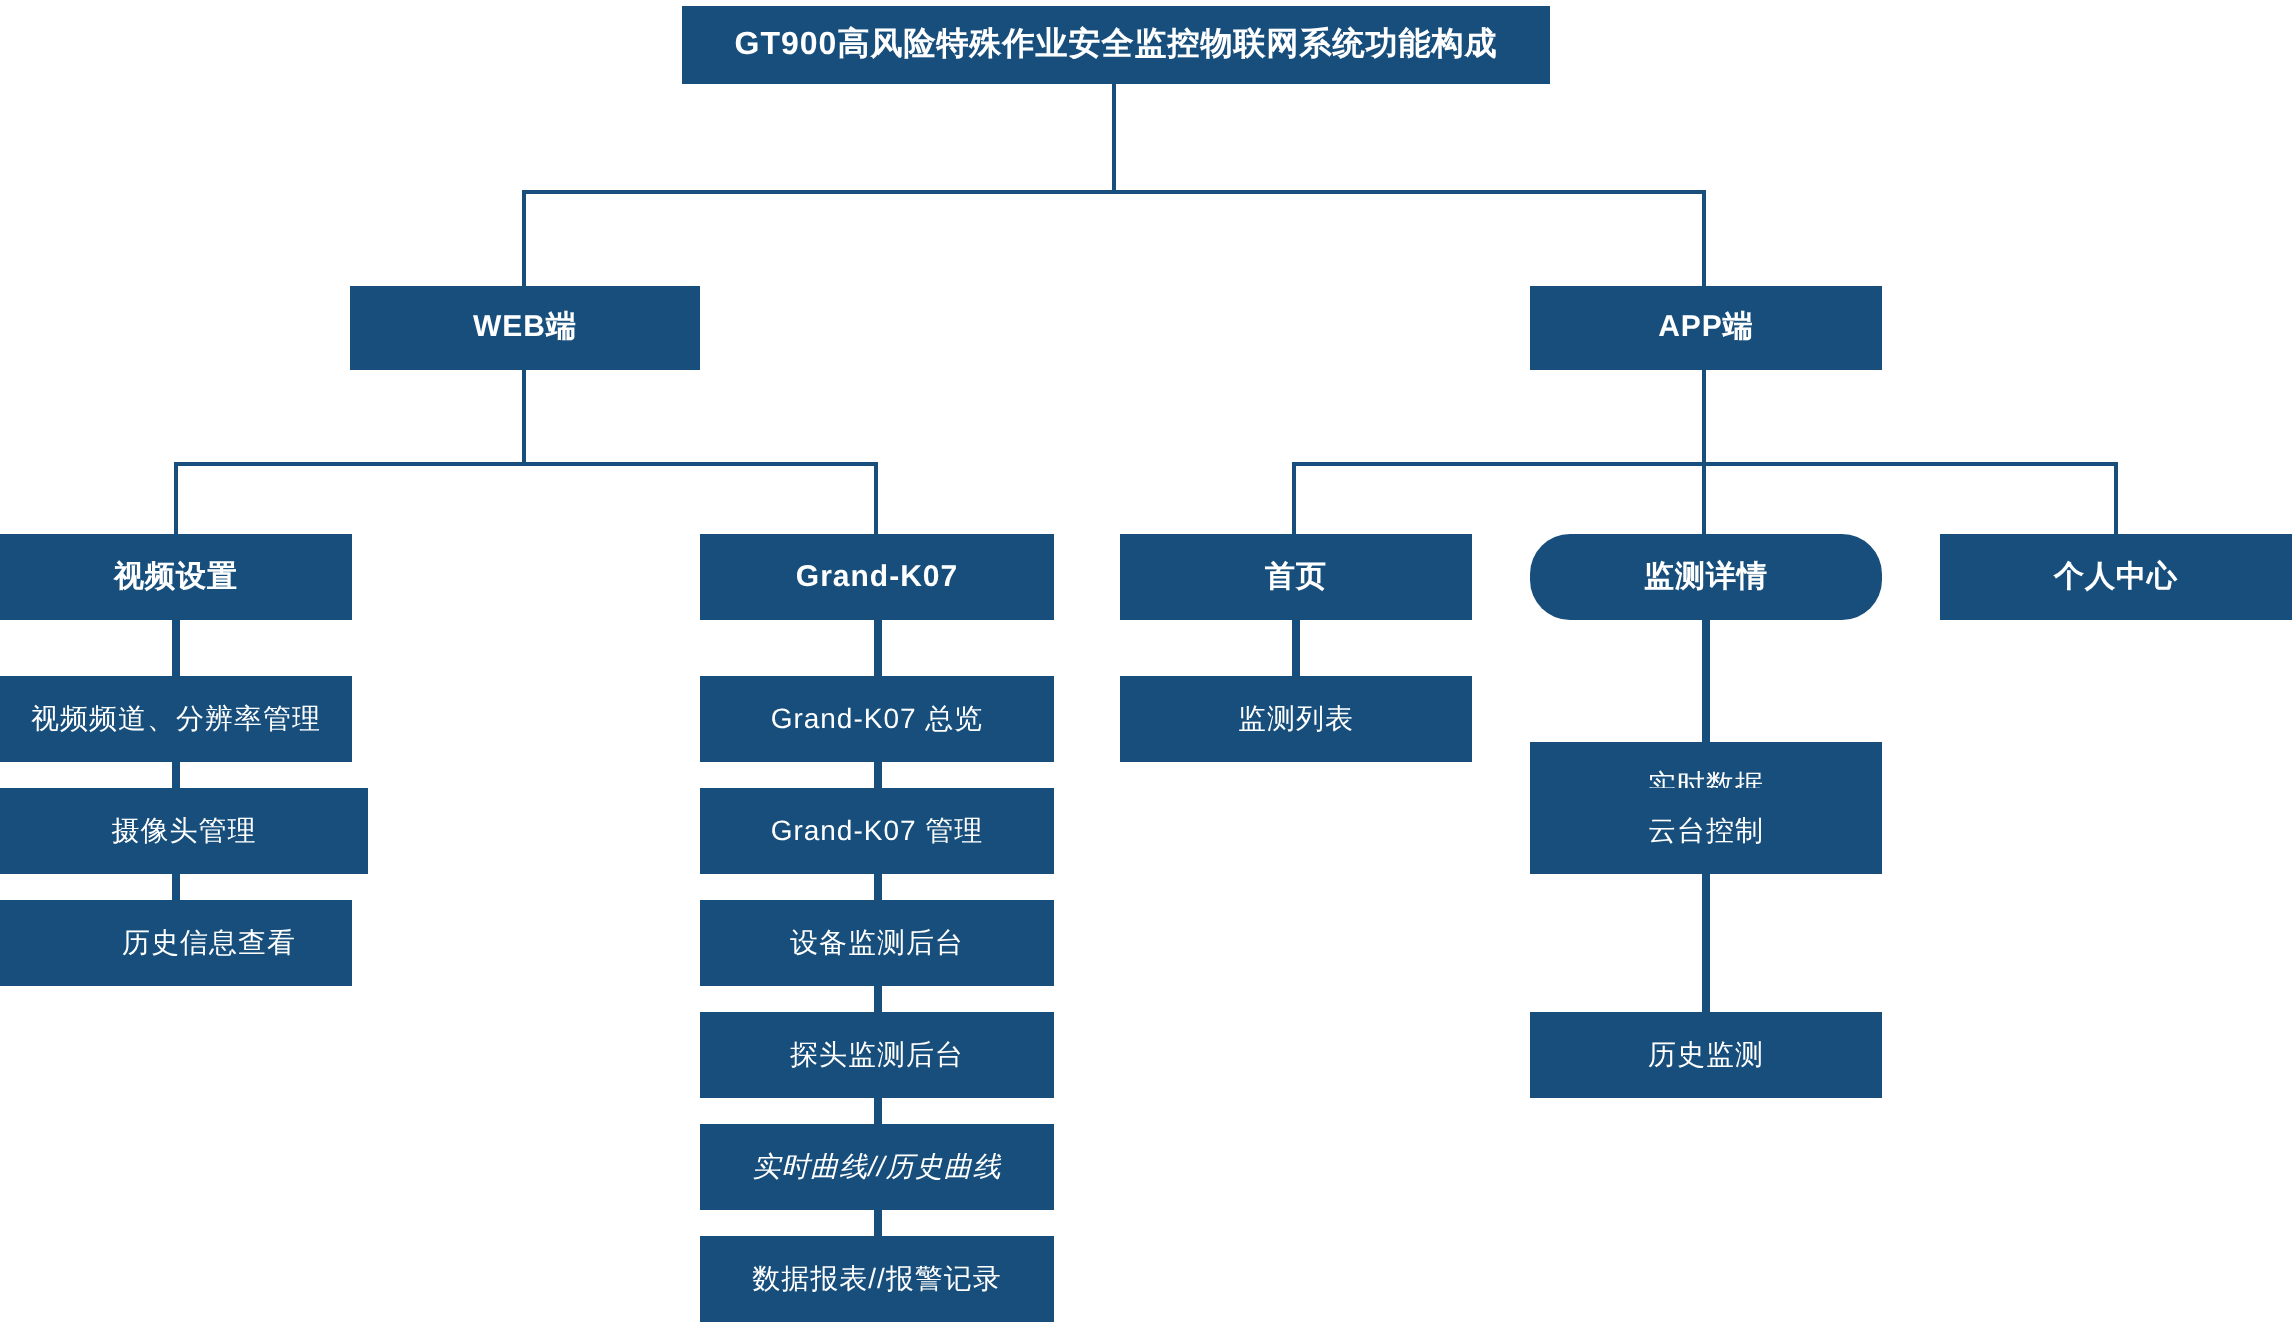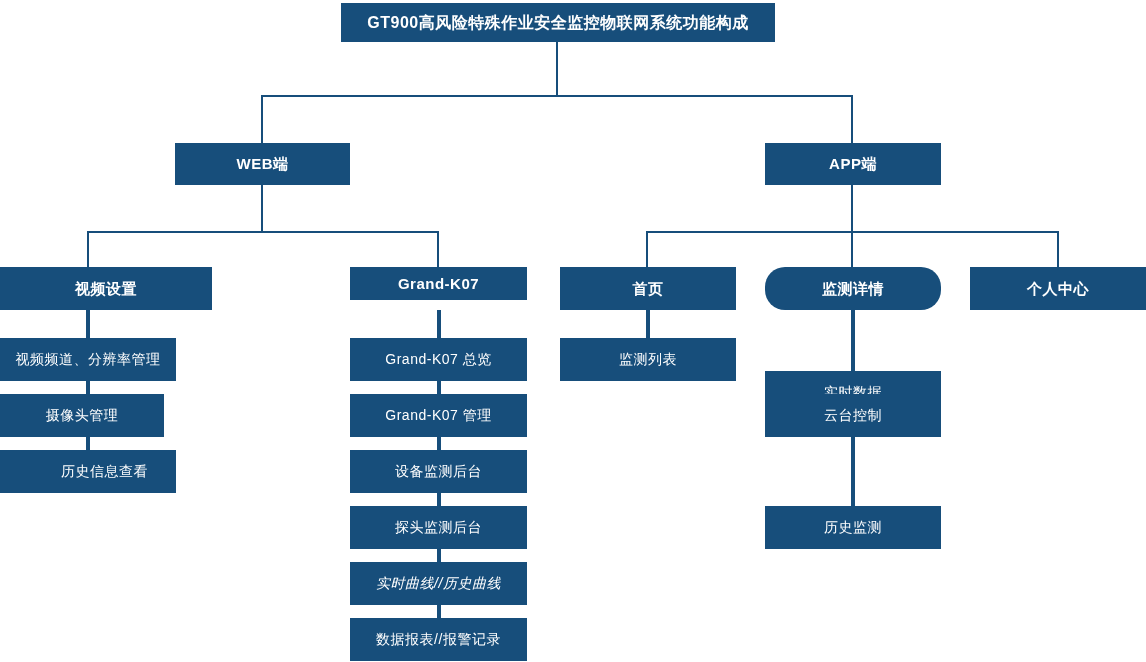--- a/index.html
+++ b/index.html
@@ -63,28 +63,28 @@
   <div class="line" style="left:86px;  top:310px; width:4px; height:145px;"></div>
   <div class="line" style="left:437px; top:310px; width:4px; height:312px;"></div>
   <div class="line" style="left:646px; top:310px; width:4px; height:32px;"></div>
   <div class="line" style="left:851px; top:310px; width:4px; height:200px;"></div>
 
   <div class="node root" style="left:341px; top:3px; width:434px; height:39px;">GT900高风险特殊作业安全监控物联网系统功能构成</div>
 
   <div class="node hdr" style="left:175px; top:143px; width:175px; height:42px;">WEB端</div>
   <div class="node hdr" style="left:765px; top:143px; width:176px; height:42px;">APP端</div>
 
-  <div class="node hdr" style="left:0px; top:267px; width:212px; height:43px;">视频设置</div>
-  <div class="node hdr" style="left:350px; top:267px; width:177px; height:33px;">Grand-K07</div>
+  <div class="node hdr" style="left:0px; top:267px; width:176px; height:43px;">视频设置</div>
+  <div class="node hdr" style="left:350px; top:267px; width:177px; height:43px;">Grand-K07</div>
   <div class="node hdr" style="left:560px; top:267px; width:176px; height:43px;">首页</div>
   <div class="node hdr" style="left:765px; top:267px; width:176px; height:43px;border-radius:20px;">监测详情</div>
   <div class="node hdr" style="left:970px; top:267px; width:176px; height:43px;">个人中心</div>
 
   <div class="node child" style="left:0px; top:338px; width:176px; height:43px;">视频频道、分辨率管理</div>
-  <div class="node child" style="left:0px; top:394px; width:164px; height:43px;">摄像头管理</div>
+  <div class="node child" style="left:0px; top:394px; width:184px; height:43px;">摄像头管理</div>
   <div class="node child" style="left:0px; top:450px; width:176px; height:43px;padding-left:33px;">历史信息查看</div>
 
   <div class="node child" style="left:350px; top:338px; width:177px; height:43px;">Grand-K07 总览</div>
   <div class="node child" style="left:350px; top:394px; width:177px; height:43px;">Grand-K07 管理</div>
   <div class="node child" style="left:350px; top:450px; width:177px; height:43px;">设备监测后台</div>
   <div class="node child" style="left:350px; top:506px; width:177px; height:43px;">探头监测后台</div>
   <div class="node child" style="left:350px; top:562px; width:177px; height:43px;font-style:italic;">实时曲线//历史曲线</div>
   <div class="node child" style="left:350px; top:618px; width:177px; height:43px;">数据报表//报警记录</div>
 
   <div class="node child" style="left:560px; top:338px; width:176px; height:43px;">监测列表</div>

